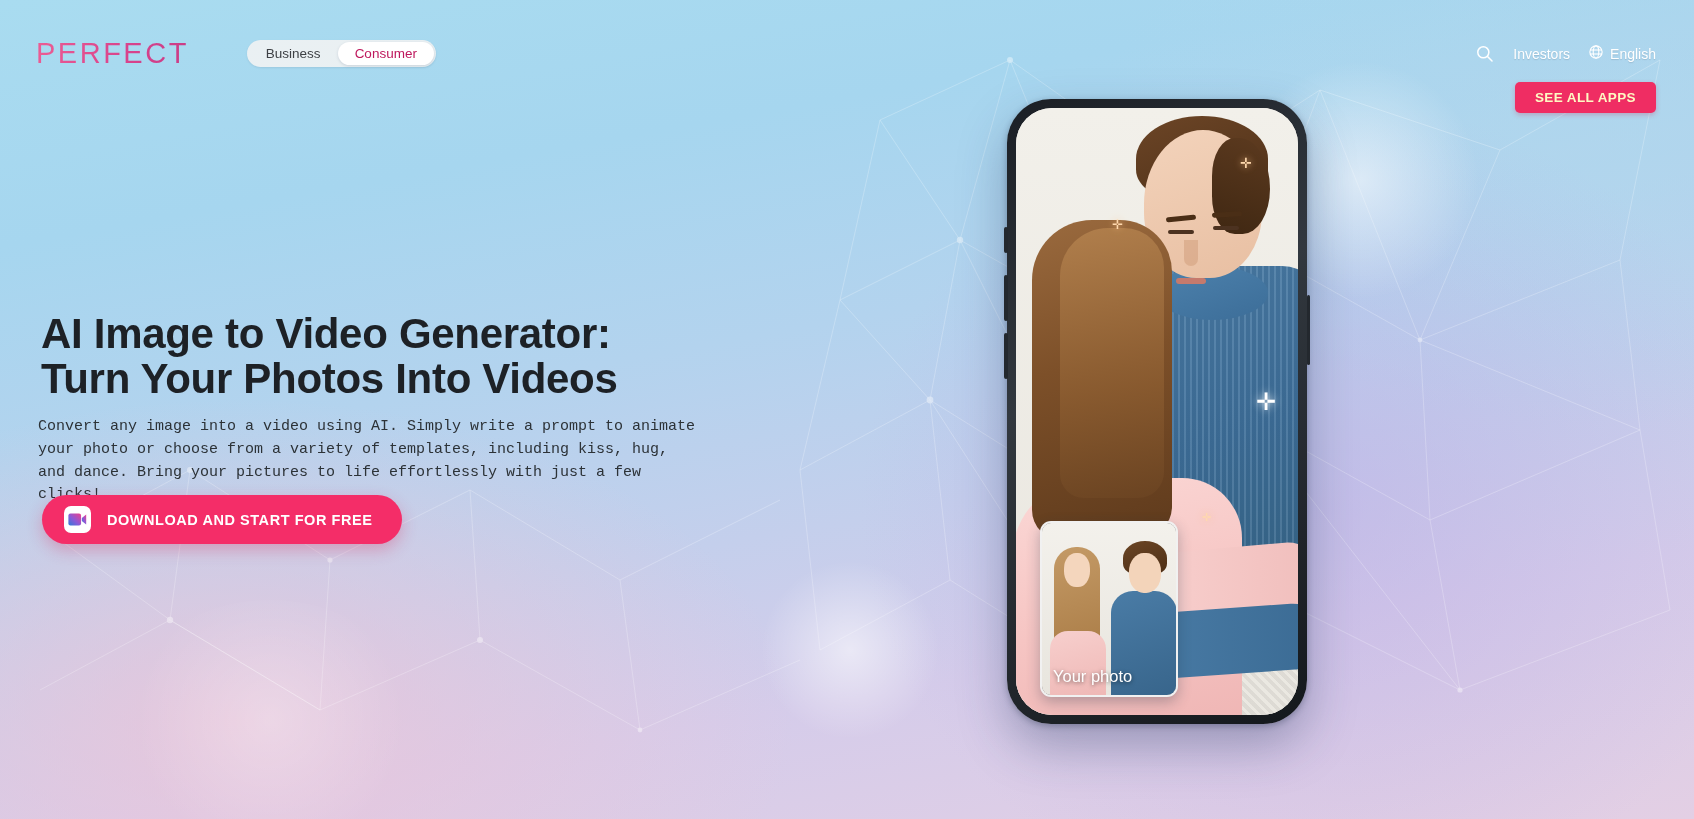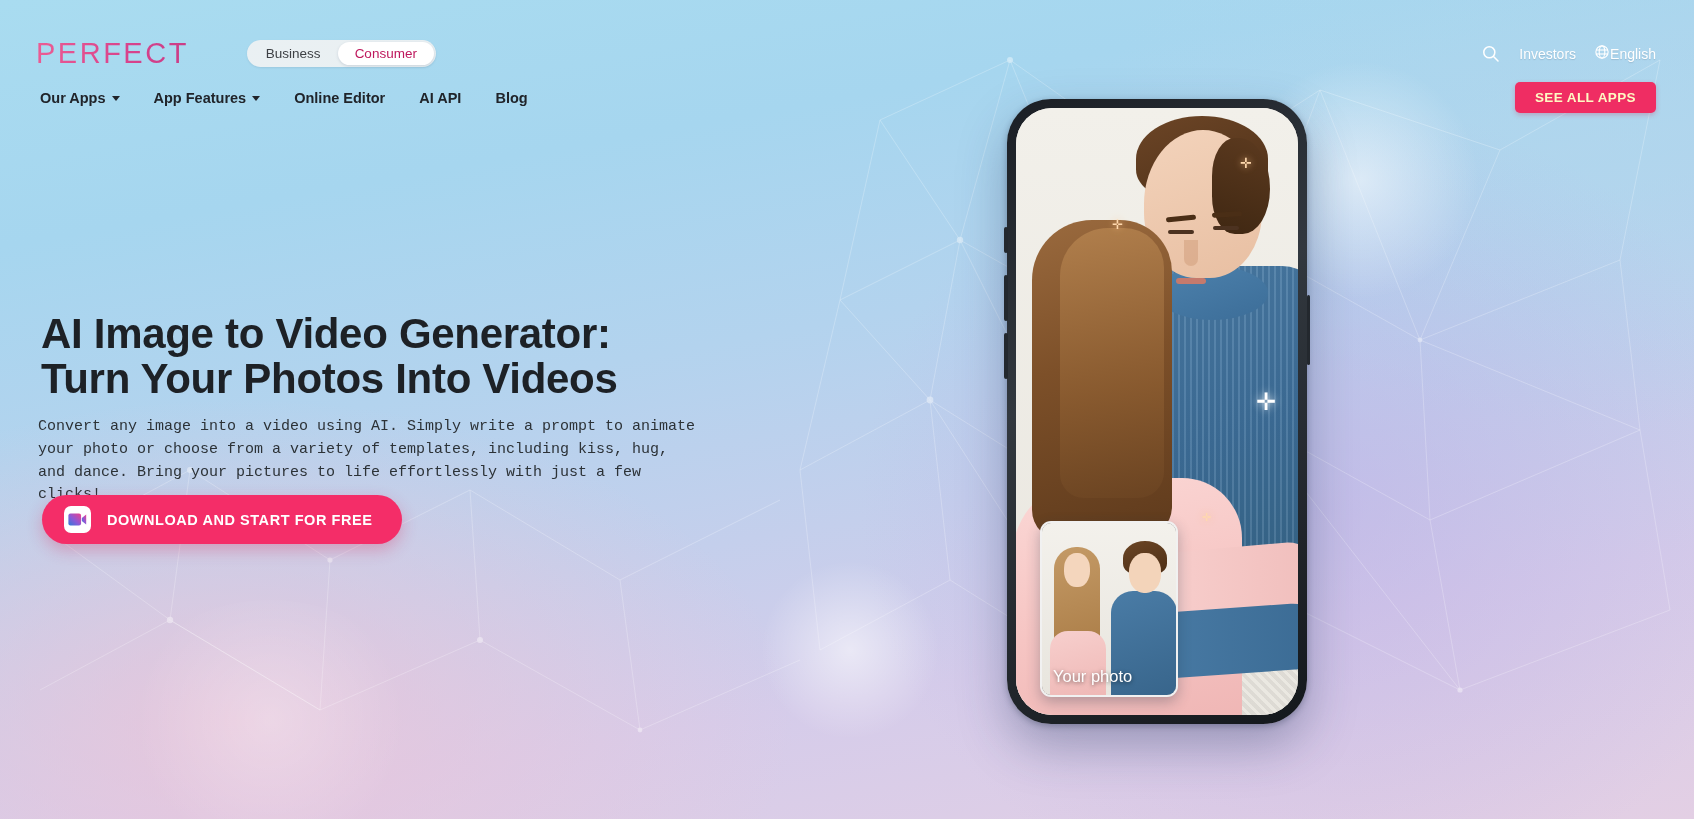--- a/index.html
+++ b/index.html
@@ -98,21 +98,21 @@
     display: flex; align-items: center; justify-content: center;
     width: 22px; height: 22px;
   }
   .link-plain {
     font-size: 14px;
     color: #ffffff;
     text-shadow: 0 1px 1px rgba(90,110,130,.25);
     white-space: nowrap;
   }
   .lang {
-    display: flex; align-items: center; gap: 0;
+    display: flex; align-items: center; gap: 6px;
   }
 
   .nav-row {
     display: flex;
     align-items: center;
     height: 55px;
     padding: 0 38px 0 40px;
   }
   .nav-links {
     display: flex;
@@ -431,33 +431,20 @@
               <line x1="2.9" y1="9" x2="21.1" y2="9"></line>
                 <line x1="2.9" y1="15" x2="21.1" y2="15"></line>
             </svg>
           </span>
           <span class="link-plain">English</span>
         </span>
       </div>
     </div>
 
     <nav class="nav-row">
-      <div class="nav-links">
-        <a class="nav-link">
-          <span>Our Apps</span>
-          <i class="caret"></i>
-        </a>
-        <a class="nav-link">
-          <span>App Features</span>
-          <i class="caret"></i>
-        </a>
-        <a class="nav-link">Online Editor</a>
-        <a class="nav-link">AI API</a>
-        <a class="nav-link">Blog</a>
-      </div>
       <button class="cta-top">SEE ALL APPS</button>
     </nav>
   </header>
 
   <section class="hero">
     <h1 class="hero-title">AI Image to Video Generator:
 Turn Your Photos Into Videos</h1>
     <p class="hero-sub">Convert any image into a video using AI. Simply write a prompt to animate your photo or choose from a variety of templates, including kiss, hug, and dance. Bring your pictures to life effortlessly with just a few clicks!</p>
 
     <button class="hero-btn">

